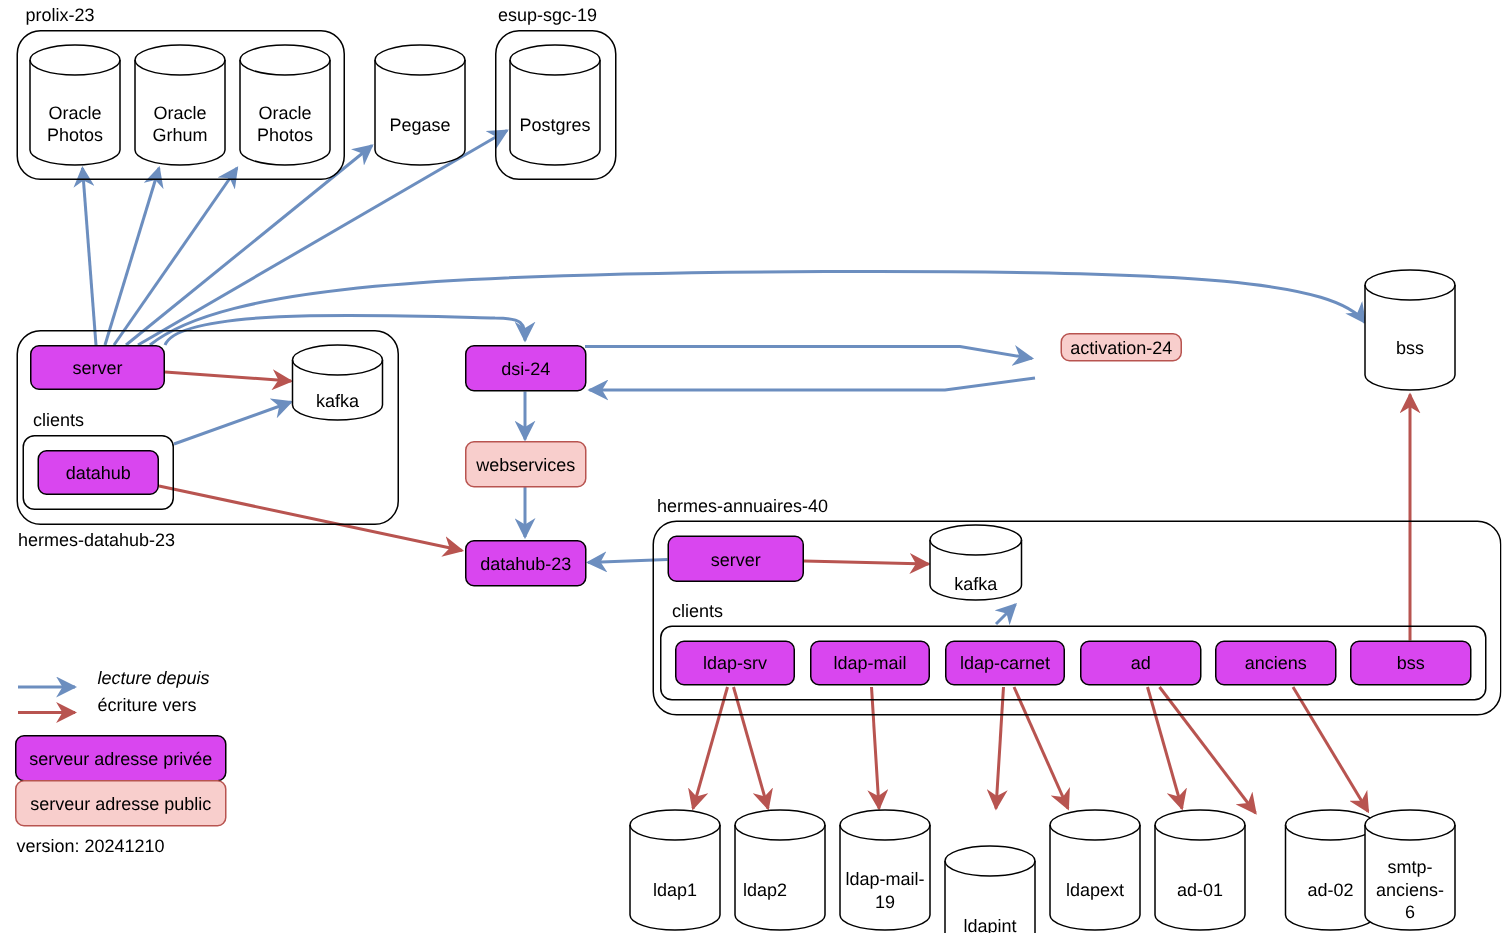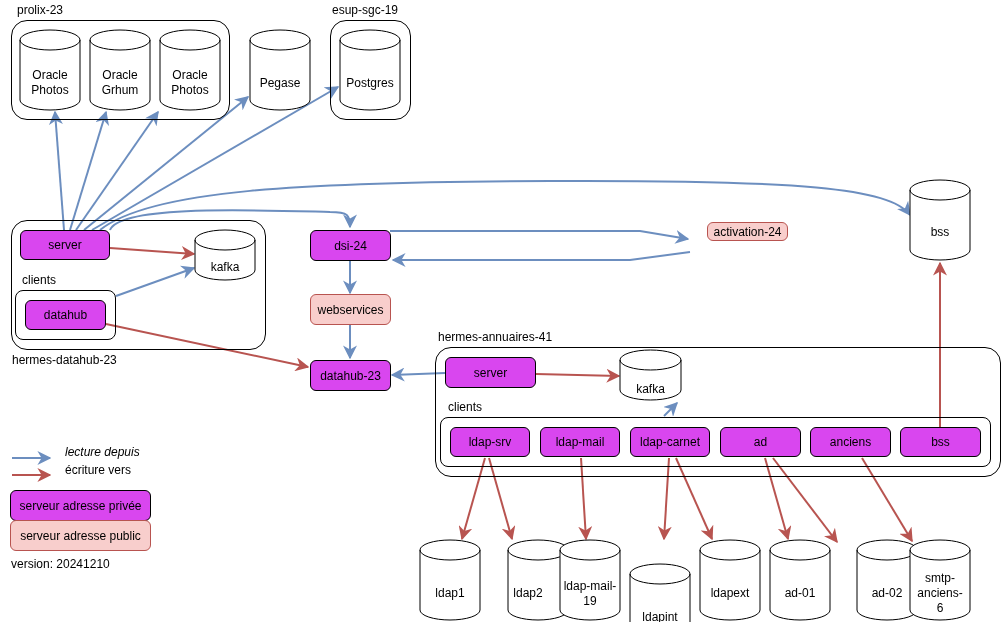--- a/index.html
+++ b/index.html
@@ -134,21 +134,21 @@
 </div>
 <div class="lbl" style="left:22px;top:273px;">clients</div>
 <div class="inner" style="left:15px;top:290px;width:101px;height:50px;"></div>
 <div class="box" style="left:25px;top:300px;width:81px;height:30px;">datahub</div>
 
 <div class="box" style="left:310px;top:230px;width:81px;height:31px;">dsi-24</div>
 <div class="box pub" style="left:690px;top:222px;width:81px;height:19px;margin-left:17px;">activation-24</div>
 <div class="box pub" style="left:310px;top:294px;width:81px;height:31px;">webservices</div>
 <div class="box" style="left:310px;top:360px;width:81px;height:31px;">datahub-23</div>
 
-<div class="lbl" style="left:438px;top:330px;">hermes-annuaires-41</div>
+<div class="lbl" style="left:438px;top:330px;">hermes-annuaires-40</div>
 <div class="group" style="left:435px;top:347px;width:566px;height:130px;"></div>
 <div class="box" style="left:445px;top:357px;width:91px;height:31px;">server</div>
 <div class="cyl" style="left:620px;top:350px;width:61px;height:50px;">
   <svg width="61" height="50">
       <path d="M0,10 A30.5,10 0 0 1 61,10 L61,40 A30.5,10 0 0 1 0,40 Z" fill="#fff" stroke="#000"></path>
       <path d="M0,10 A30.5,10 0 0 0 61,10" fill="none" stroke="#000"></path>
     </svg>
   <div class="ct" style="top:32px;">kafka</div>
 </div>
 <div class="lbl" style="left:448px;top:400px;">clients</div>
@@ -161,21 +161,21 @@
 <div class="box" style="left:900px;top:427px;width:81px;height:30px;">bss</div>
 
 <div id="targets">
     <div class="cyl" style="left: 420px; top: 540px; width: 60px; height: 80px;">
       <svg width="60" height="80">
         <path d="M0,10 A30,10 0 0 1 60,10 L60,70 A30,10 0 0 1 0,70 Z" fill="#fff" stroke="#000"></path>
         <path d="M0,10 A30,10 0 0 0 60,10" fill="none" stroke="#000"></path>
       </svg>
       <div class="ct" style="top: 46px;">ldap1</div>
     </div>
-    <div class="cyl" style="left: 508px; top: 540px; width: 40px; height: 80px;">
+    <div class="cyl" style="left: 490px; top: 540px; width: 40px; height: 80px;">
       <svg width="60" height="80">
         <path d="M0,10 A30,10 0 0 1 60,10 L60,70 A30,10 0 0 1 0,70 Z" fill="#fff" stroke="#000"></path>
         <path d="M0,10 A30,10 0 0 0 60,10" fill="none" stroke="#000"></path>
       </svg>
       <div class="ct" style="top: 46px;">ldap2</div>
     </div>
     <div class="cyl" style="left: 560px; top: 540px; width: 60px; height: 96px;">
       <svg width="60" height="80">
         <path d="M0,10 A30,10 0 0 1 60,10 L60,70 A30,10 0 0 1 0,70 Z" fill="#fff" stroke="#000"></path>
         <path d="M0,10 A30,10 0 0 0 60,10" fill="none" stroke="#000"></path>

